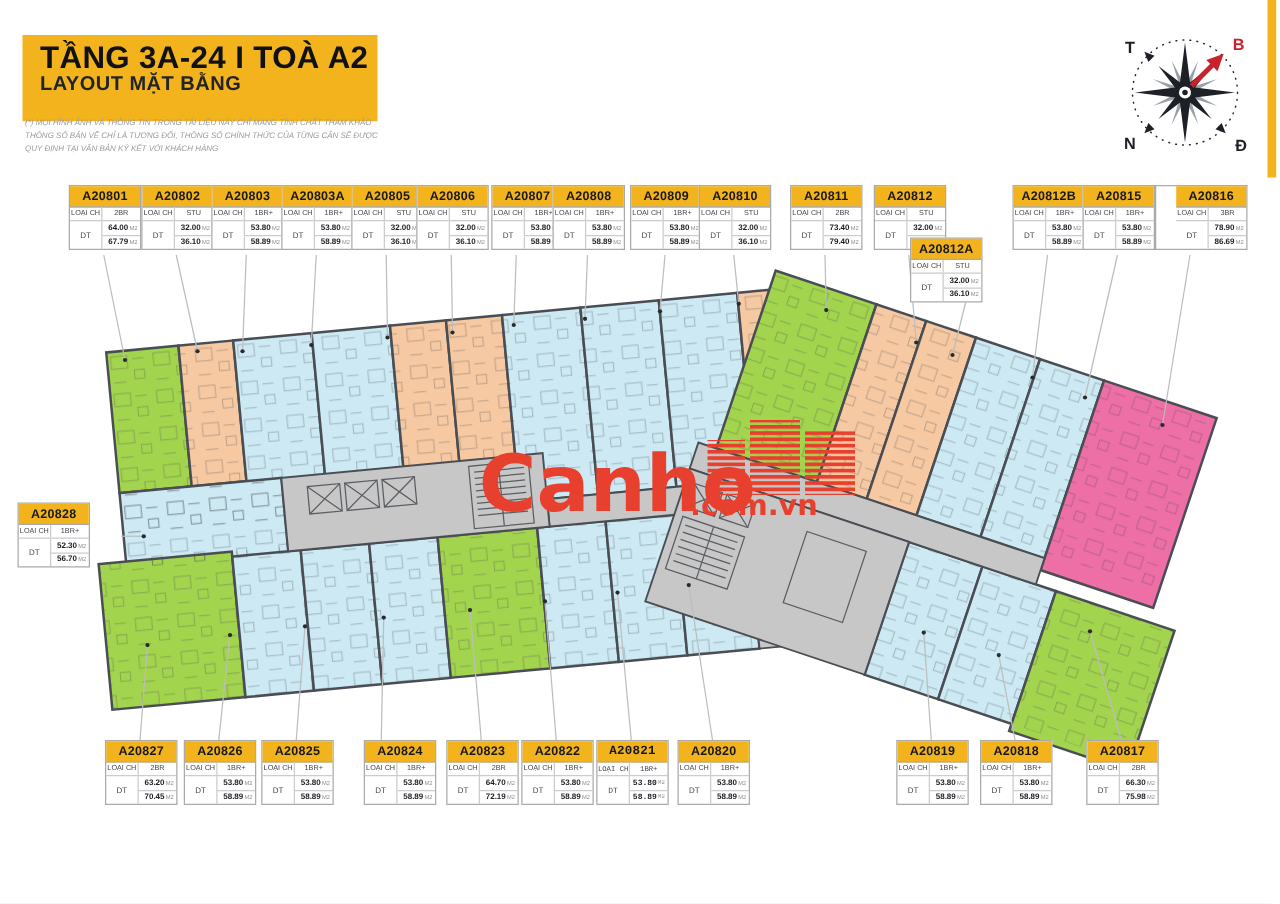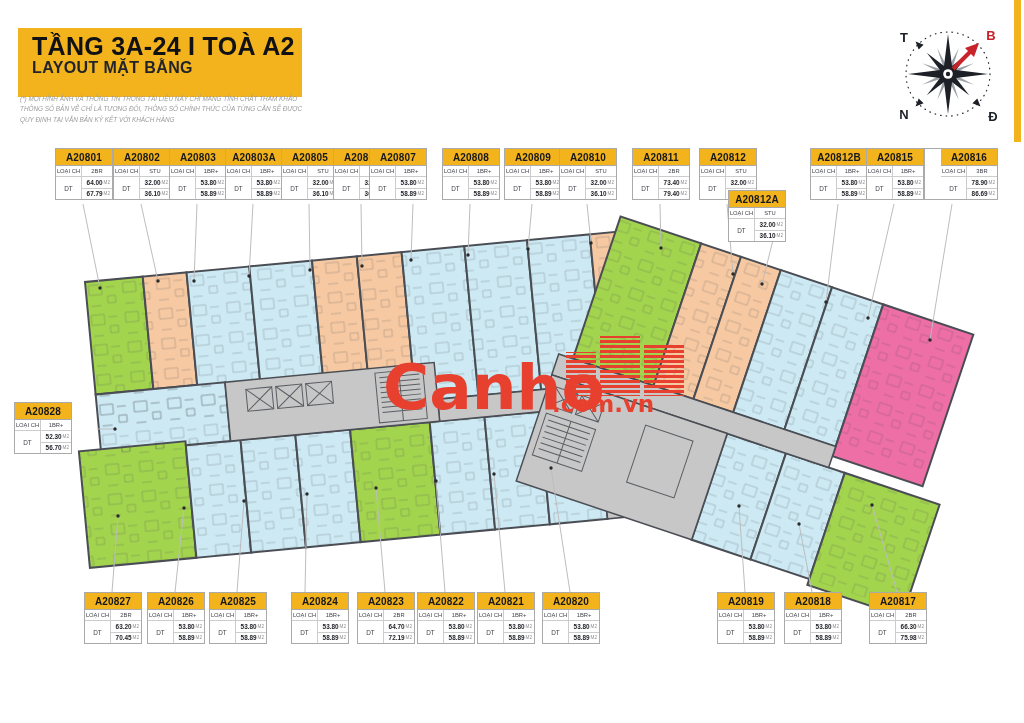--- a/index.html
+++ b/index.html
@@ -369,21 +369,21 @@
               <b>32.00</b>
               <i class="m2">M2</i>
             </span>
           <span class="a">
               <b>36.10</b>
               <i class="m2">M2</i>
             </span>
         </span>
       </div>
     </div>
-      <div class="ucard" style="left: 369px; top: 148px;">
+      <div class="ucard" style="left: 393px; top: 148px;">
       <div class="uhead">A20807</div>
       <div class="r1">
         <span class="k">LOẠI CH</span>
         <span class="v">1BR+</span>
       </div>
       <div class="r2">
         <span class="k">DT</span>
         <span class="vv">
           <span class="a">
               <b>53.80</b>
@@ -709,21 +709,21 @@
               <b>53.80</b>
               <i class="m2">M2</i>
             </span>
           <span class="a">
               <b>58.89</b>
               <i class="m2">M2</i>
             </span>
         </span>
       </div>
     </div>
-      <div class="ucard" style="left: 477px; top: 592px;">
+      <div class="ucard" style="left: 477px; top: 592px; font-family: Liberation Mono, monospace;">
       <div class="uhead">A20821</div>
       <div class="r1">
         <span class="k">LOẠI CH</span>
         <span class="v">1BR+</span>
       </div>
       <div class="r2">
         <span class="k">DT</span>
         <span class="vv">
           <span class="a">
               <b>53.80</b>

